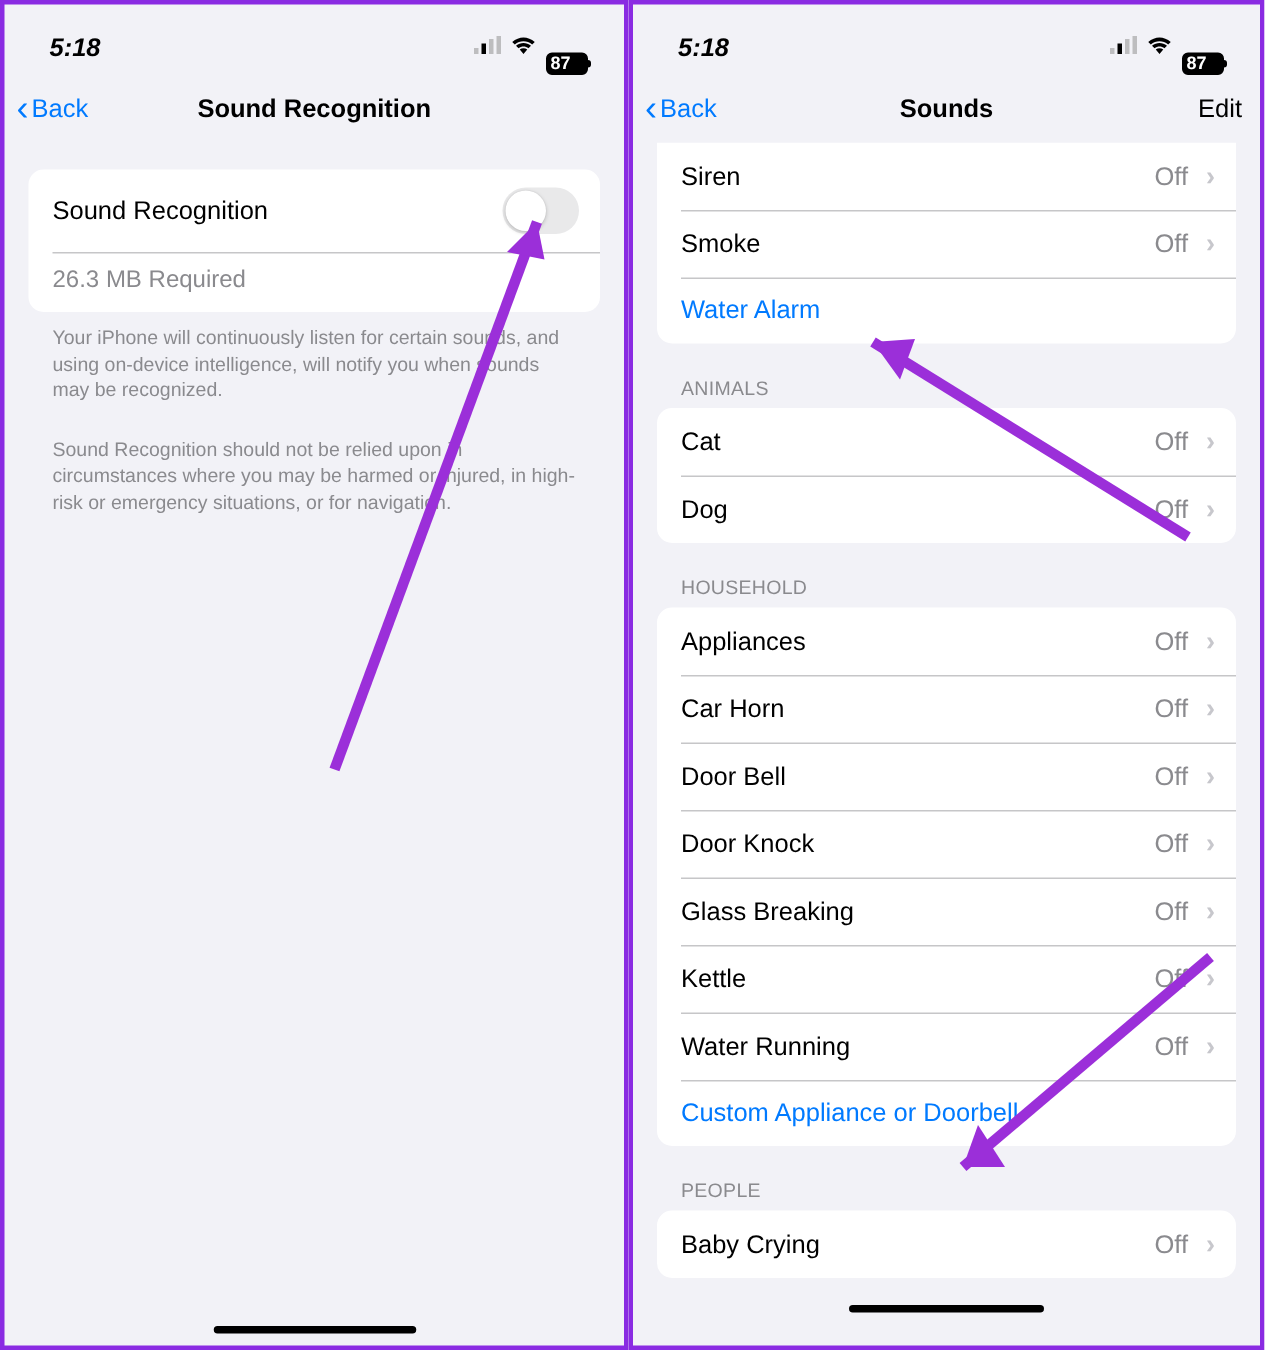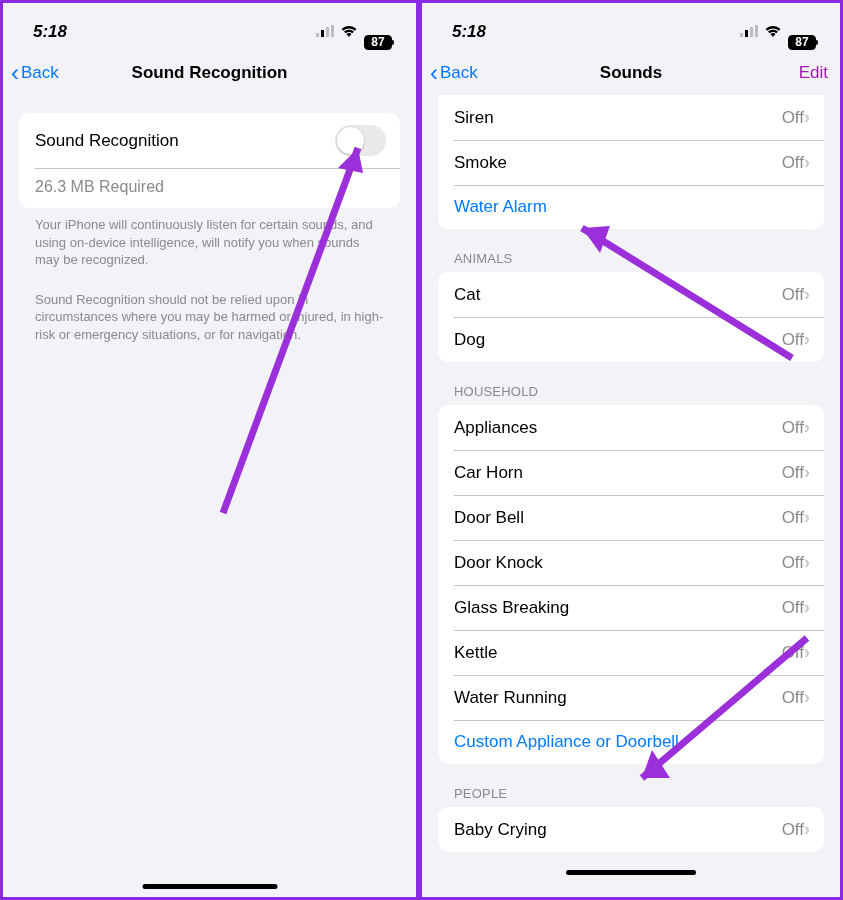--- a/index.html
+++ b/index.html
@@ -38,21 +38,21 @@
       border: 1.5px solid #000;
       border-radius: 4px;
       padding: 1px 2px;
       font-size: 12px;
       font-weight: 700;
       position: relative;
       background: #000;
       color: #fff;
       width: 28px;
       height: 15px;
-      justify-content: center;
+      justify-content: flex-start;
       margin-top: 20px;
     }
     .battery-box::after {
       content: "";
       position: absolute;
       right: -3px;
       top: 4px;
       width: 2px;
       height: 5px;
       background: #000;
@@ -81,21 +81,21 @@
     }
     .nav-title {
       position: absolute;
       left: 50%;
       transform: translateX(-50%);
       font-size: 17px;
       font-weight: 600;
       color: #000;
     }
     .nav-edit {
-      color: #a21caf;
+      color: #000000;
       font-size: 17px;
     }
 
     .content {
       flex: 1;
       overflow-y: hidden;
       padding: 0 16px;
     }
 
     .group {
@@ -126,21 +126,21 @@
       position: absolute;
       left: 16px;
       right: 0;
       top: 0;
       height: 0.5px;
       background: #c6c6c8;
     }
     .row-right {
       display: flex;
       align-items: center;
-      gap: 0;
+      gap: 12px;
       text-align: right;
     }
     .row-value {
       color: #8a8a8e;
       font-size: 17px;
     }
     .chevron-right {
       color: #c7c7cc;
       font-size: 18px;
       font-weight: 600;

